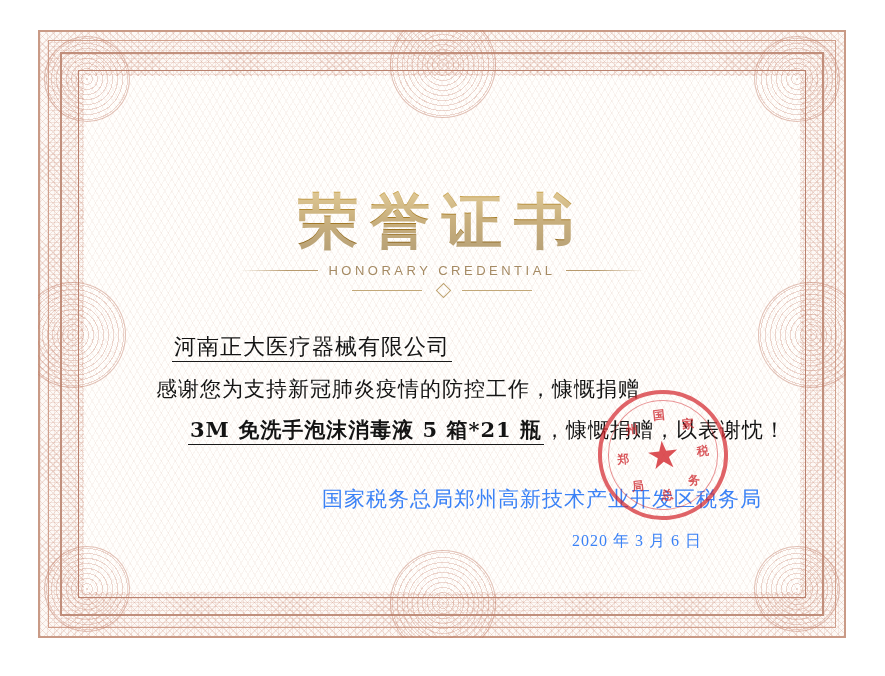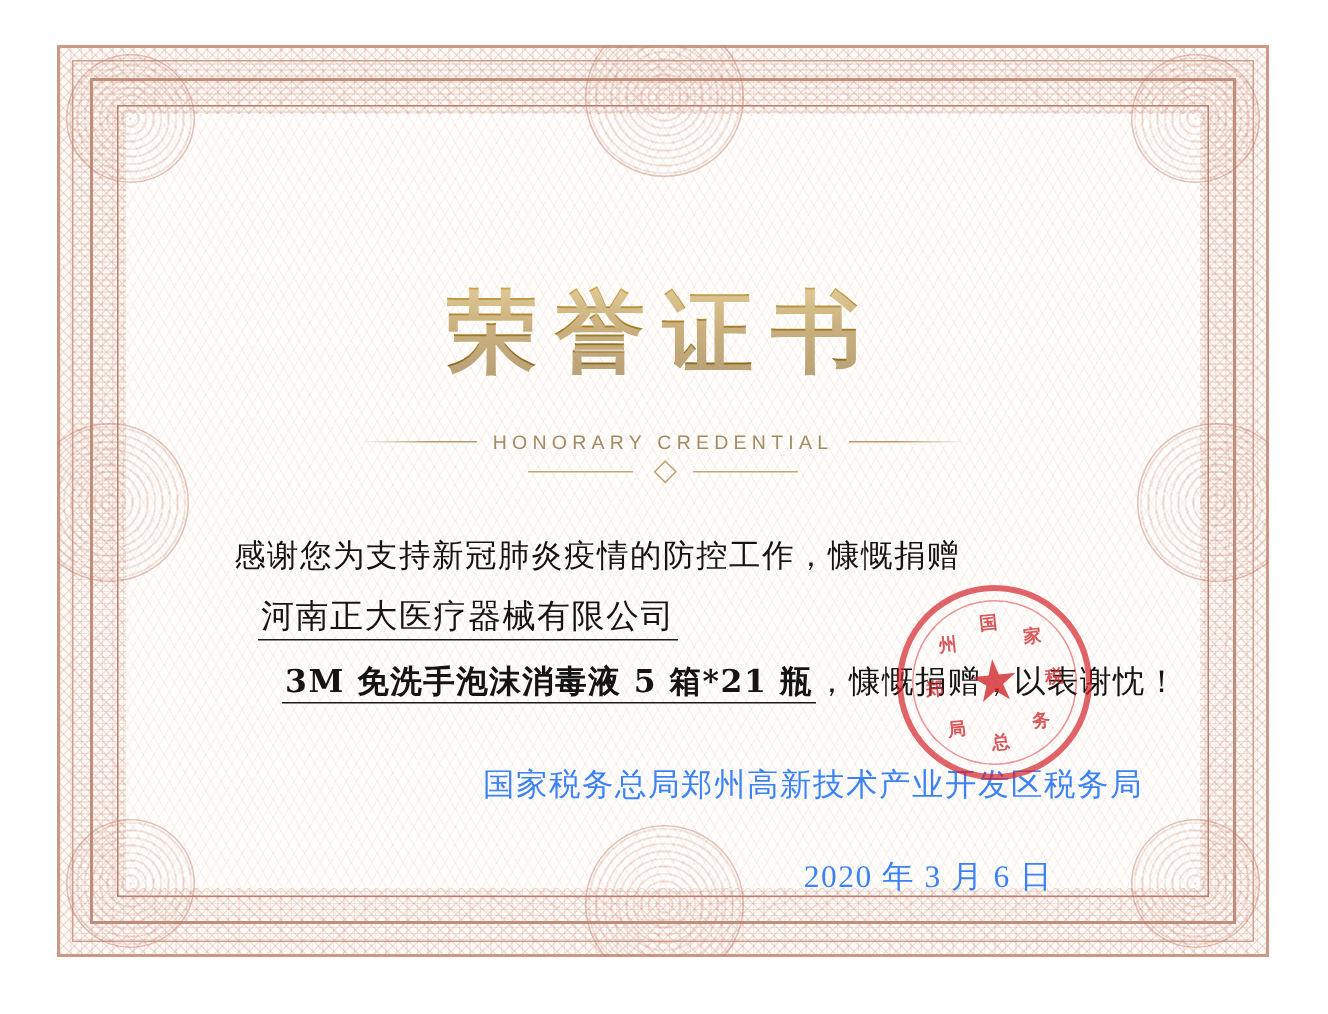--- a/index.html
+++ b/index.html
@@ -127,21 +127,21 @@
     letter-spacing: 12px;
     color: #9a7527;
     background: linear-gradient(180deg, #d8b45e 0%, #a67c28 45%, #7e5a18 100%);
     -webkit-background-clip: text;
     background-clip: text;
     -webkit-text-fill-color: transparent;
     text-shadow: 0 1px 0 rgba(255,255,255,0.4);
   }
 
   .title-en-wrap {
-    margin-top: 24px;
+    margin-top: 0;
     display: flex;
     align-items: center;
     justify-content: center;
     gap: 10px;
   }
   .title-en {
     font-family: "Liberation Sans", sans-serif;
     font-size: 13px;
     letter-spacing: 3.5px;
     color: #a58a63;
@@ -217,22 +217,22 @@
     text-align: right;
     padding-right: 24px;
     color: #3b82f6;
     font-family: Liberation Serif, serif;
   }
   .issuer {
     font-size: 21px;
     letter-spacing: 1px;
   }
   .issue-date {
-    margin-top: 33px;
-    font-size: 21px;
+    margin-top: 18px;
+    font-size: 16px;
     letter-spacing: 1px;
     padding-right: 60px;
   }
 
   
   .seal {
     position: absolute;
     right: 118px;
     bottom: 118px;
     width: 122px;
@@ -313,25 +313,25 @@
       </div>
 
       <div class="divider-orn">
         <div class="ln l"></div>
         <div class="dia"></div>
         <div class="ln r"></div>
       </div>
 
       <div class="body-block">
 
-        <div class="line line-thanks">感谢您为支持新冠肺炎疫情的防控工作，慷慨捐赠</div>
-
         <div class="line line-recipient">
           <span class="u-name">河南正大医疗器械有限公司</span>
         </div>
+
+        <div class="line line-thanks">感谢您为支持新冠肺炎疫情的防控工作，慷慨捐赠</div>
 
         <div class="line line-item">
           <span class="u-item">3M 免洗手泡沫消毒液 5 箱*21 瓶</span><span>，慷慨捐赠，以表谢忱！</span>
         </div>
 
       </div>
 
       <div class="issuer-block">
         <div class="issuer">国家税务总局郑州高新技术产业开发区税务局</div>
         <div class="issue-date">2020 年 3 月 6 日</div>

